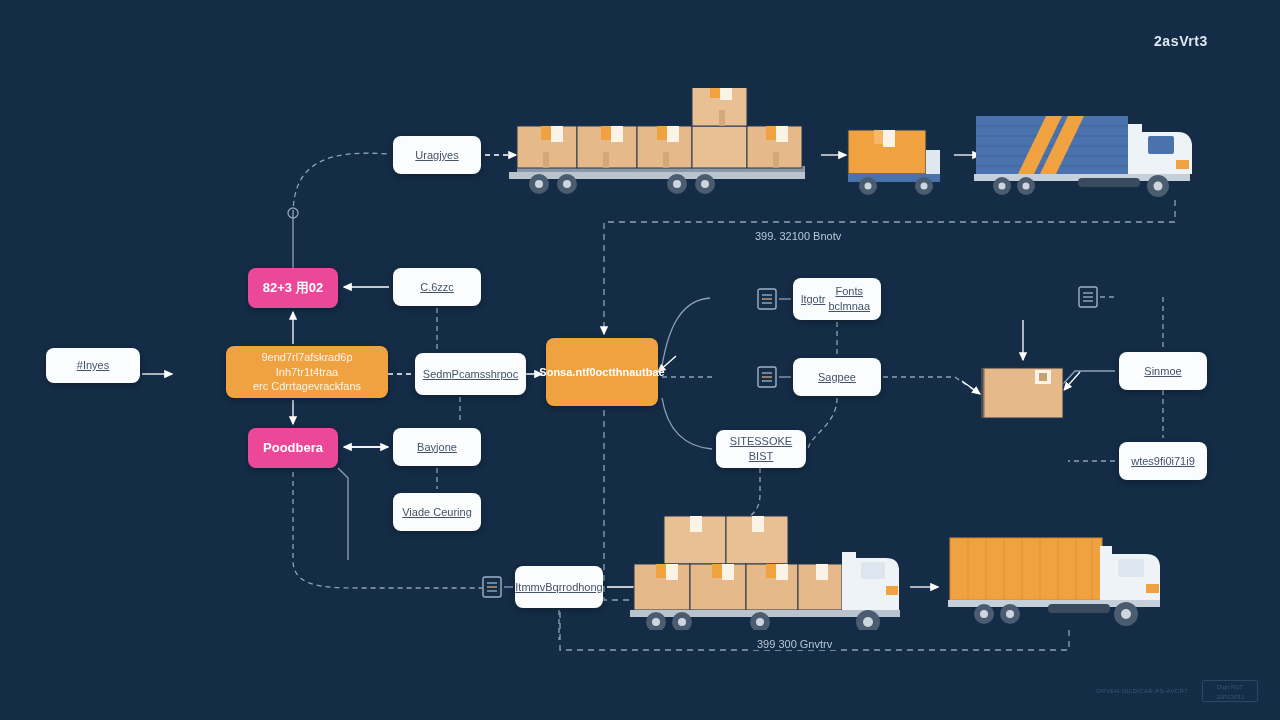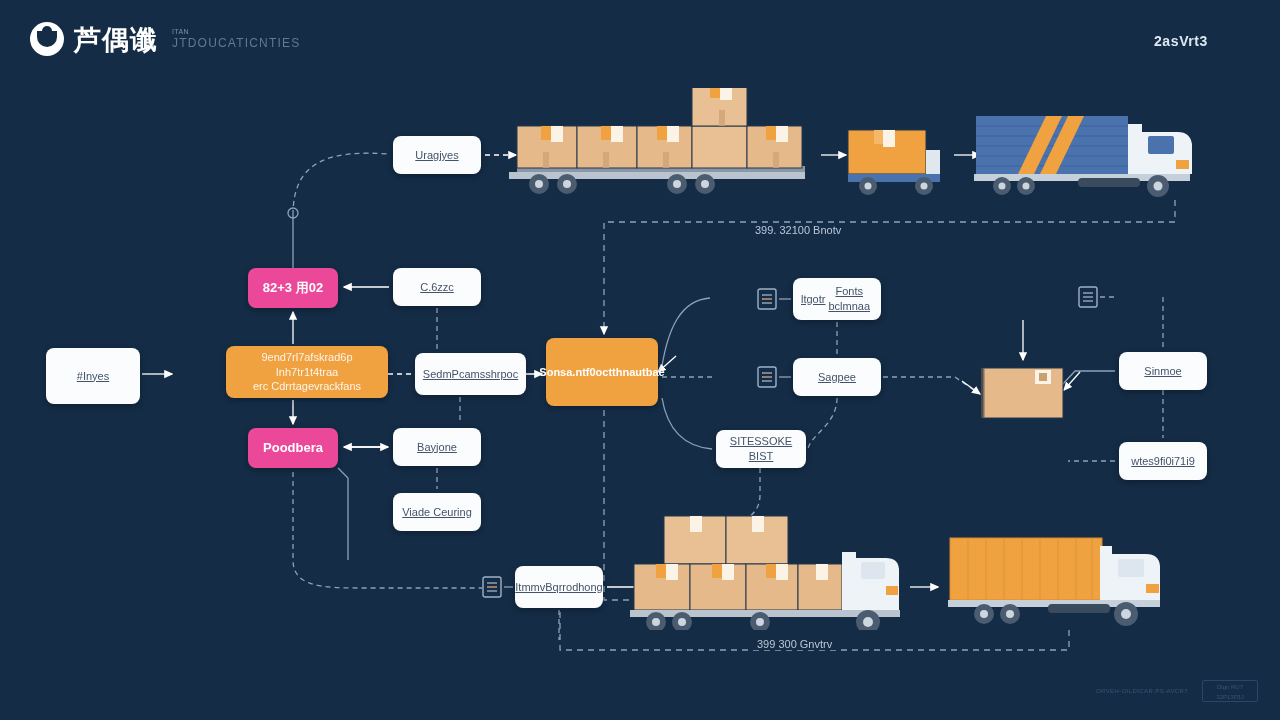--- a/index.html
+++ b/index.html
@@ -162,28 +162,20 @@
       <line x1="607" y1="587" x2="645" y2="587" stroke="#ffffff" marker-end="url(#arw)"></line>
 
       <line x1="910" y1="587" x2="938" y2="587" stroke="#ffffff" marker-end="url(#arw)"></line>
 
       <path d="M1069 630 L1069 650 L560 650 L560 600" stroke-dasharray="6 5"></path>
 
       <path d="M559 610 L559 640" stroke-dasharray="5 4"></path>
     </g>
   </svg>
 
-  <div class="brand">
-    <div class="brand-mark"></div>
-    <div class="brand-cn">芦偶谶</div>
-    <div class="brand-en">
-      <div class="brand-en-sm">ITAN</div>
-      <div class="brand-en-lg">JTDOUCATICNTIES</div>
-    </div>
-  </div>
 
   <div class="corner-tag">2asVrt3</div>
   <div class="footer-note">ORVEH-OILDICAR.PS-AVCR7</div>
   <div class="footer-badge">
     <div>Dign RU7</div>
     <div>32P13F5J</div>
   </div>
 
   <div class="illus" style="left:505px;top:88px;">
     <svg width="310" height="110" viewBox="0 0 310 110">
@@ -395,21 +387,21 @@
   </div>
   <div class="doc-icon" style="left:482px;top:576px;">
     <svg viewBox="0 0 20 22">
         <rect x="1" y="1" width="18" height="20" rx="2" fill="none" stroke="#9fb2c6" stroke-width="1.4"></rect>
       <line x1="5" y1="7" x2="15" y2="7" stroke="#9fb2c6" stroke-width="1.3"></line>
       <line x1="5" y1="11" x2="15" y2="11" stroke="#e0a87a" stroke-width="1.3"></line>
       <line x1="5" y1="15" x2="15" y2="15" stroke="#9fb2c6" stroke-width="1.3"></line>
       </svg>
   </div>
 
-  <div class="node white" style="left:46px;top:348px;width:94px;height:56px;">#Inyes</div>
+  <div class="node white" style="left:46px;top:348px;width:94px;height:35px;">#Inyes</div>
   <div class="node orange small" style="left:178px;top:346px;width:162px;height:52px;margin-left:48px;">
       <span>
         <div>9end7rl7afskrad6p Inh7tr1t4traa</div>
         <div>erc Cdrrtagevrackfans</div>
       </span>
     </div>
   <div class="node blue" style="left:248px;top:268px;width:90px;height:40px;">82+3 用02</div>
   <div class="node blue" style="left:248px;top:428px;width:90px;height:40px;">Poodbera</div>
   <div class="node white" style="left:393px;top:136px;width:88px;height:38px;">Uragjyes</div>
   <div class="node white" style="left:393px;top:268px;width:88px;height:38px;">C.6zzc</div>
@@ -429,16 +421,16 @@
     </div>
   <div class="node white" style="left:793px;top:358px;width:88px;height:38px;">Sagpee</div>
   <div class="node white" style="left:716px;top:430px;width:90px;height:38px;">SITESSOKE BIST</div>
   <div class="node white" style="left:1119px;top:352px;width:88px;height:38px;">Sinmoe</div>
   <div class="node white" style="left:1119px;top:442px;width:88px;height:38px;">wtes9fi0i71i9</div>
   <div class="node white" style="left:515px;top:566px;width:88px;height:42px;">
       <div>Itmmv</div>
       <div>Bqrrodhong</div>
     </div>
 
-  <div class="edge-label" style="left:748px;top:224px;">399. 32100 Bnotv</div>
+  <div class="edge-label" style="left:748px;top:230px;">399. 32100 Bnotv</div>
   <div class="edge-label" style="left:750px;top:638px;">399 300 Gnvtrv</div>
 
 </div>
 
 </body></html>

